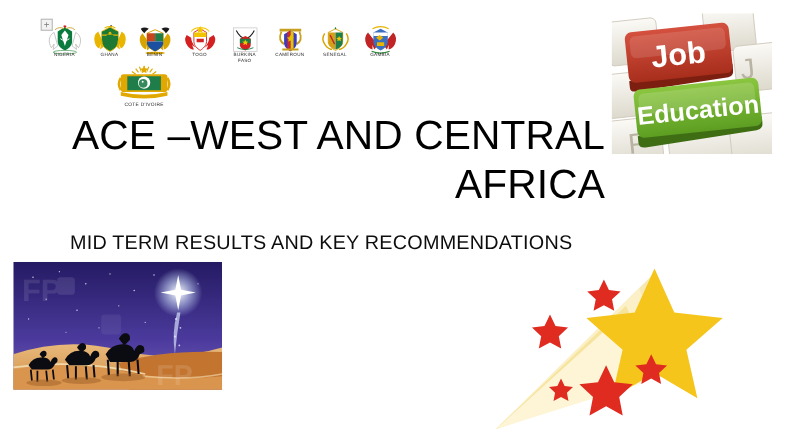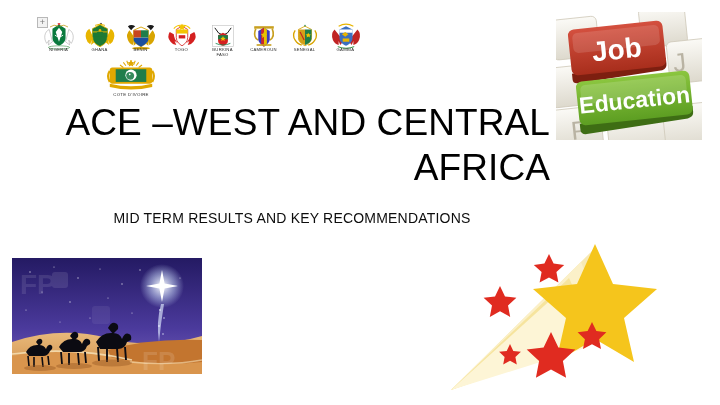--- a/index.html
+++ b/index.html
@@ -65,39 +65,39 @@
     color:#000000;
     letter-spacing:0.1px;
     font-family:"Liberation Sans", sans-serif;
   }
   #subtitle-block {
     position:absolute; left:22px; top:210px;
     width:540px;
     text-align:center;
   }
   #slide-subtitle {
-    font-size:14px;
+    font-size:18px;
     line-height:1.2;
     font-weight:400;
     color:#0d0d0d;
     letter-spacing:0.2px;
   }
 
   
   #job-edu-image {
     position:absolute; left:556px; top:12px;
     width:146px; height:128px;
     overflow:hidden;
     background:#ffffff;
   }
   #job-edu-image svg { display:block; }
 
   
   #nativity-image {
-    position:absolute; left:12px; top:258px;
+    position:absolute; left:12px; top:238px;
     width:190px; height:116px;
     overflow:hidden;
   }
   #nativity-image svg { display:block; }
 
   
   #shooting-star-image {
     position:absolute; left:443px; top:244px;
     width:238px; height:152px;
     overflow:hidden;

